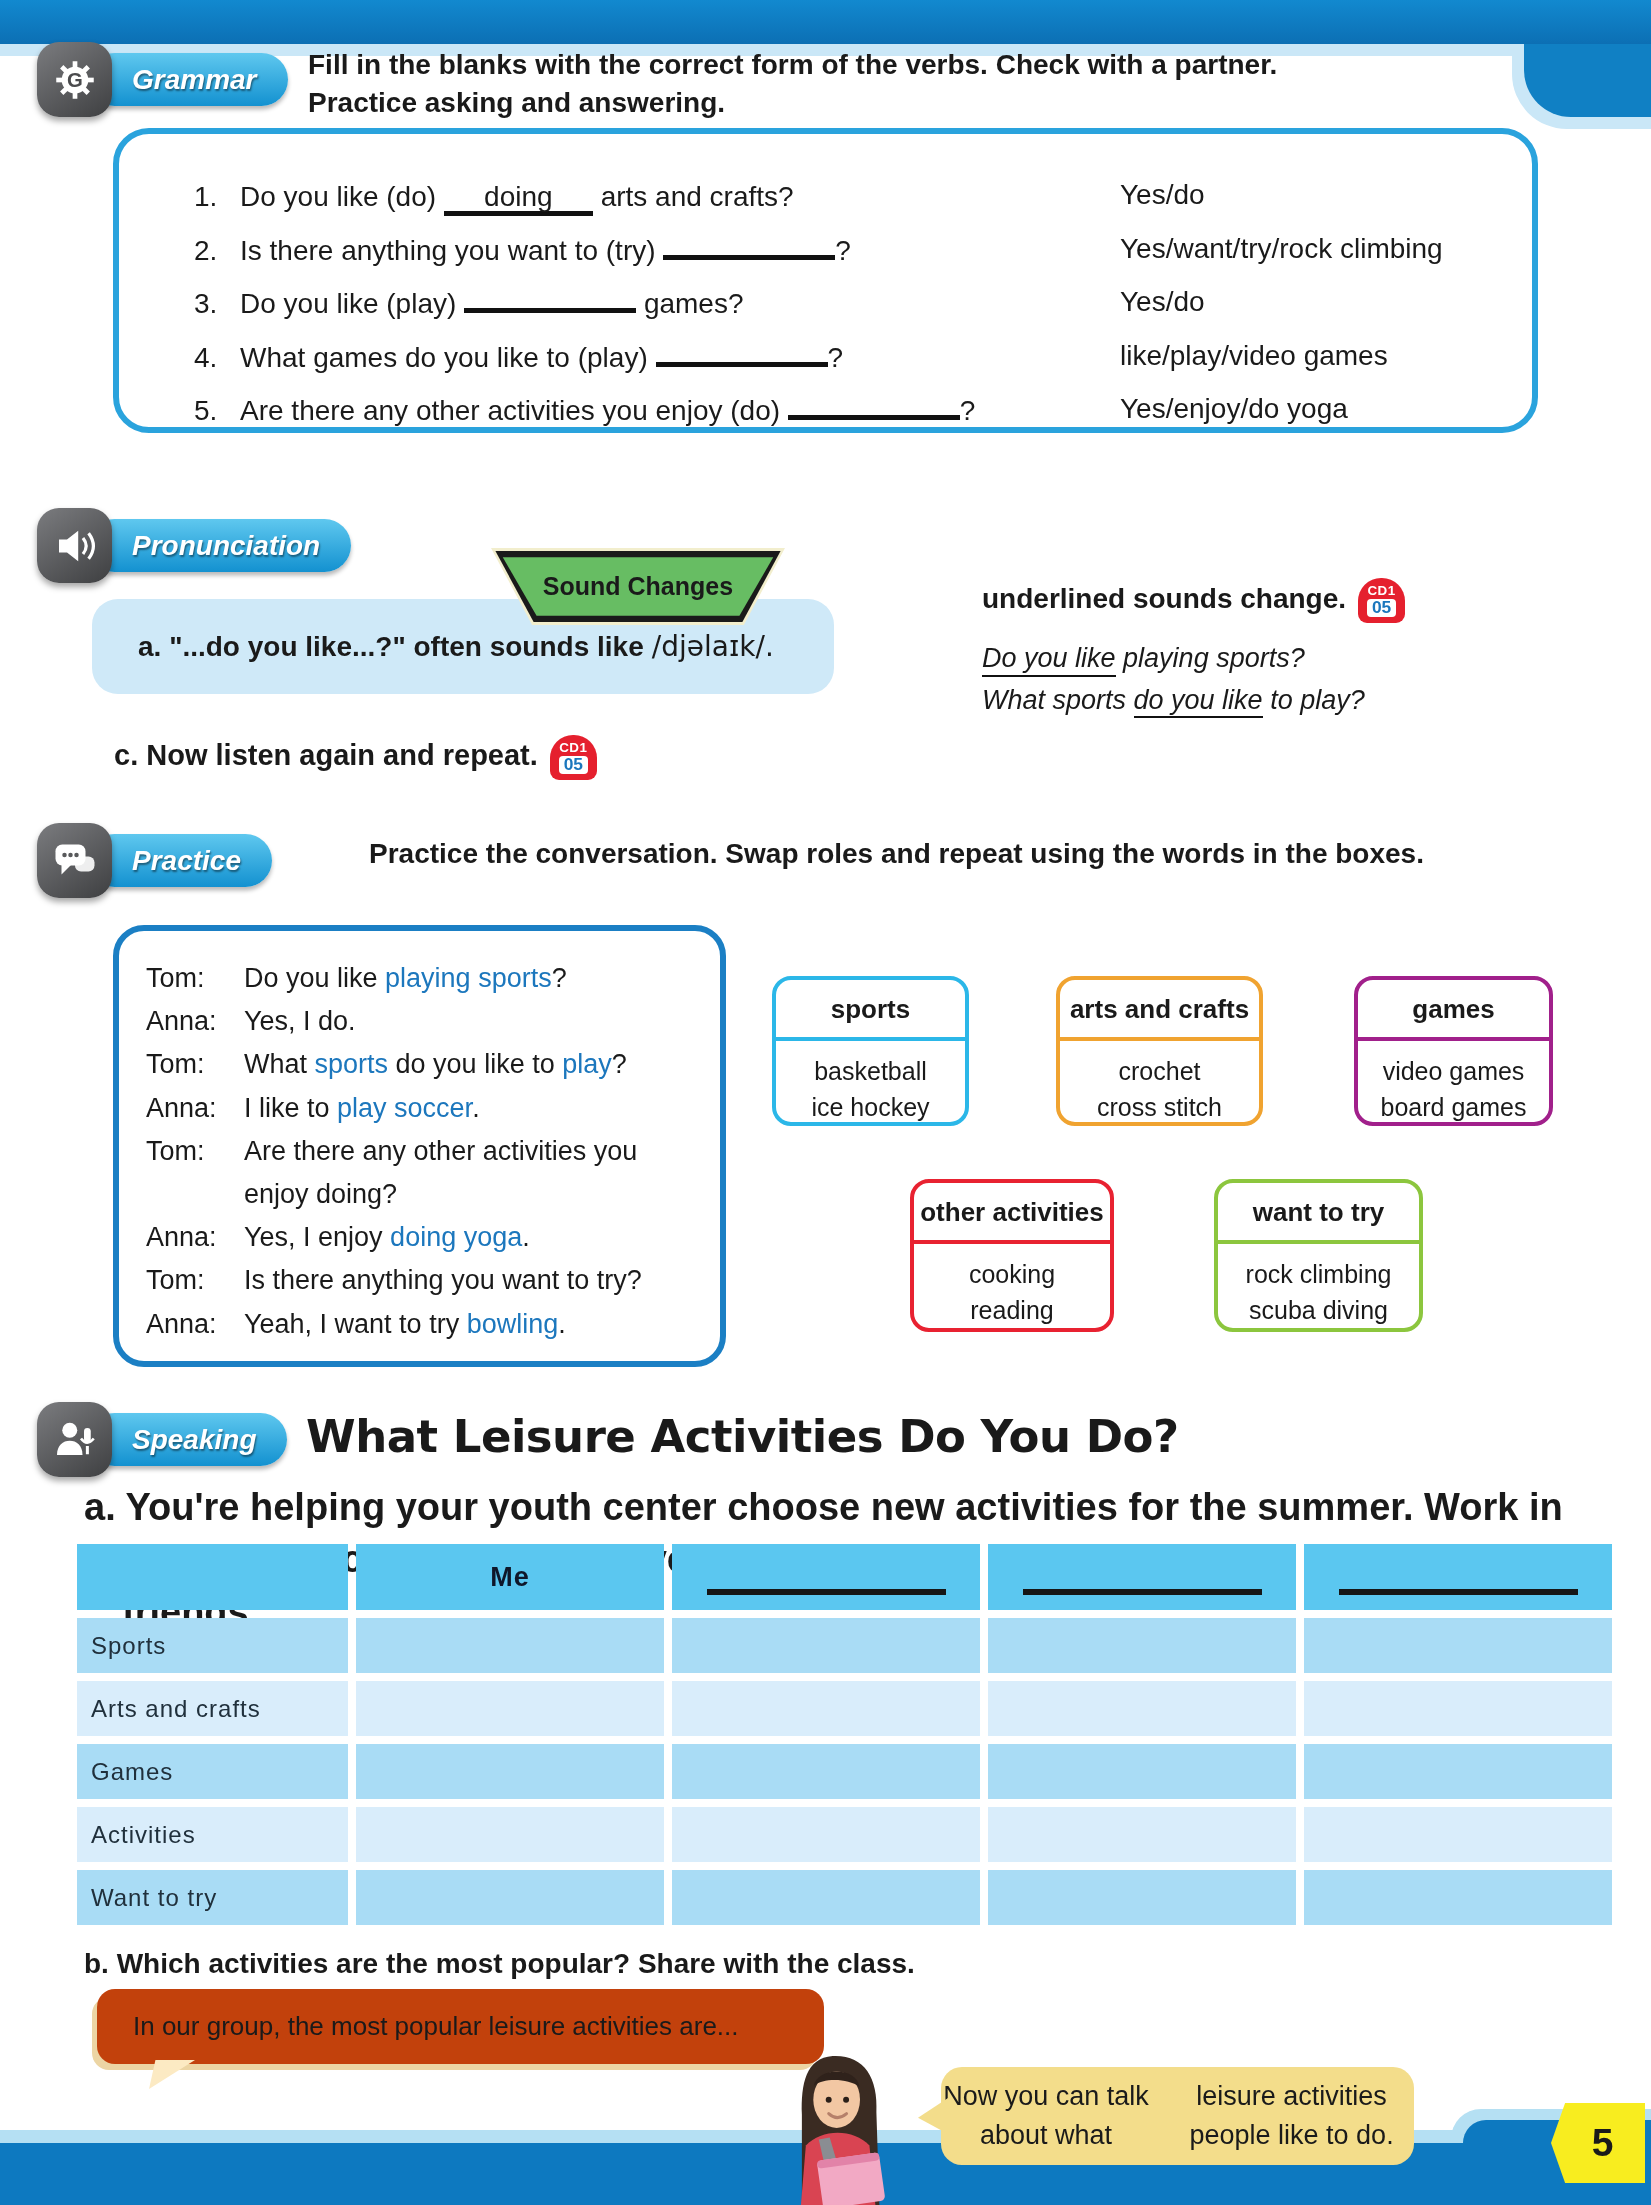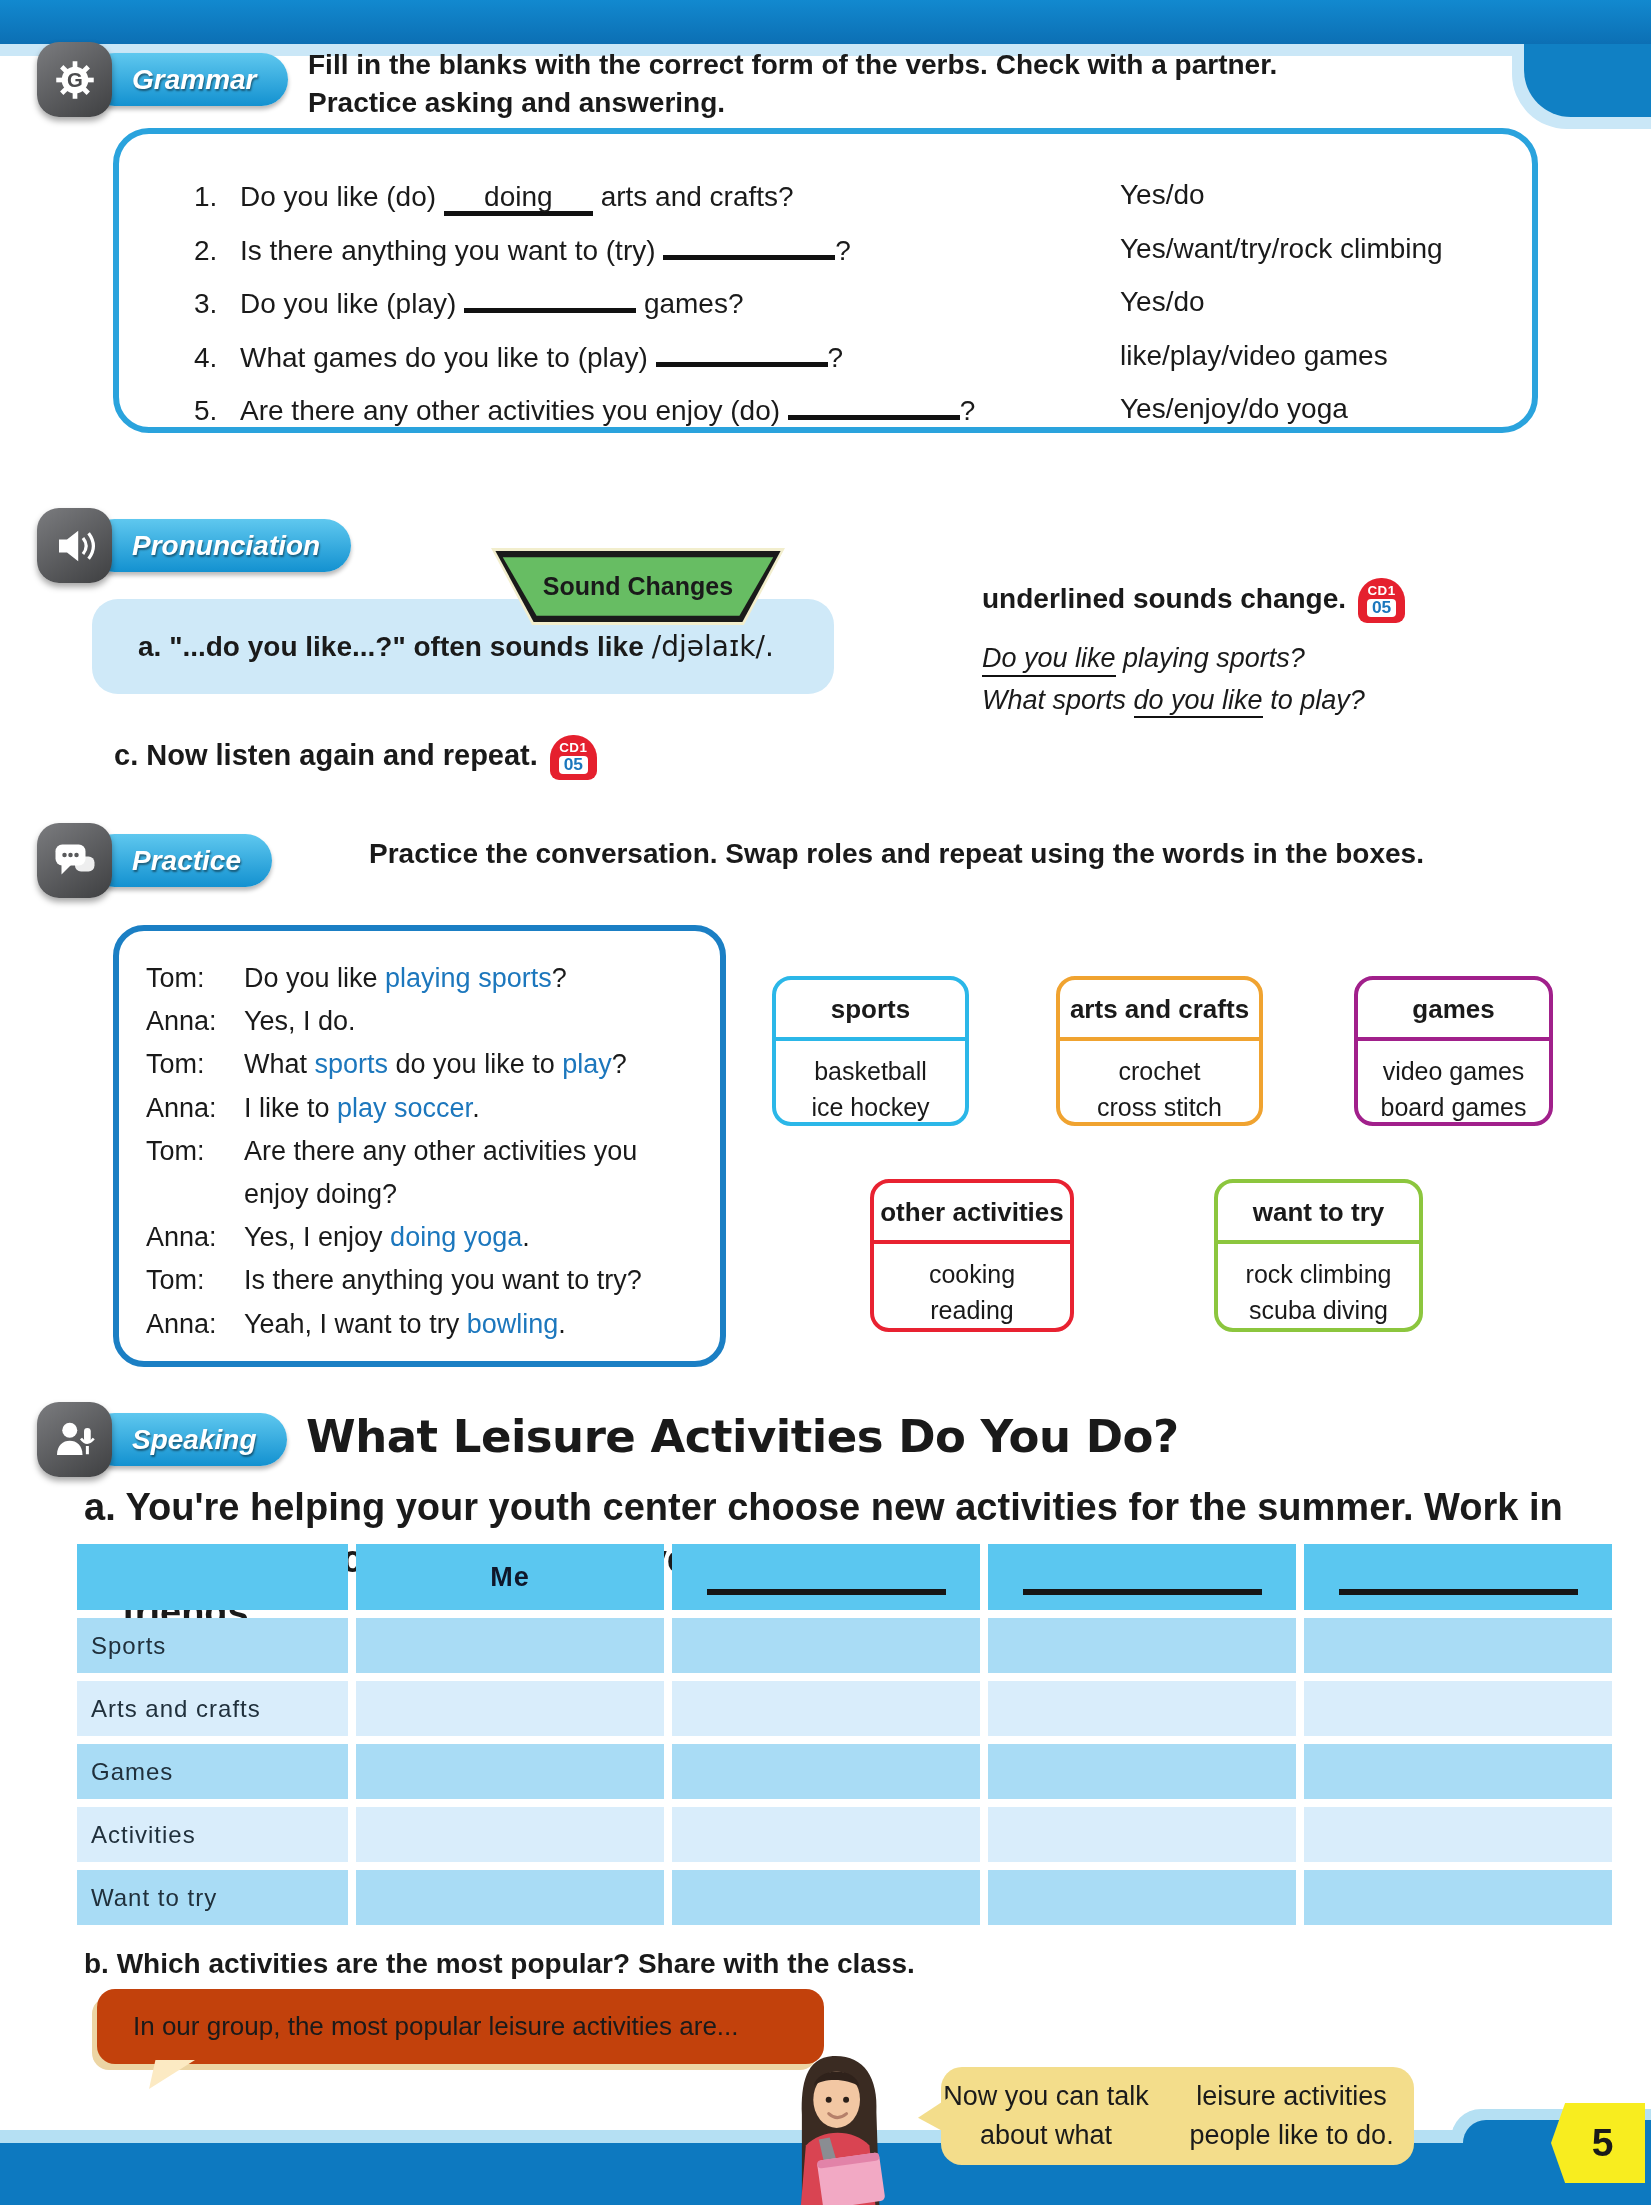--- a/index.html
+++ b/index.html
@@ -303,21 +303,21 @@
       </div>
   </div>
   <div class="wbox" style="left:1354px;top:976px;width:199px;height:150px;border:4.5px solid #a1208b;">
     <div class="wbox-title">games</div>
     <div class="wbox-div" style="background:#a1208b;"></div>
     <div class="wbox-items">
         <div>video games</div>
         <div>board games</div>
       </div>
   </div>
-  <div class="wbox" style="left:870px;top:1179px;width:204px;height:153px;border:4.5px solid #e82231;">
+  <div class="wbox" style="left:910px;top:1179px;width:204px;height:153px;border:4.5px solid #e82231;">
     <div class="wbox-title">other activities</div>
     <div class="wbox-div" style="background:#e82231;"></div>
     <div class="wbox-items">
         <div>cooking</div>
         <div>reading</div>
       </div>
   </div>
   <div class="wbox" style="left:1214px;top:1179px;width:209px;height:153px;border:4.5px solid #8cc63e;">
     <div class="wbox-title">want to try</div>
     <div class="wbox-div" style="background:#8cc63e;"></div>

